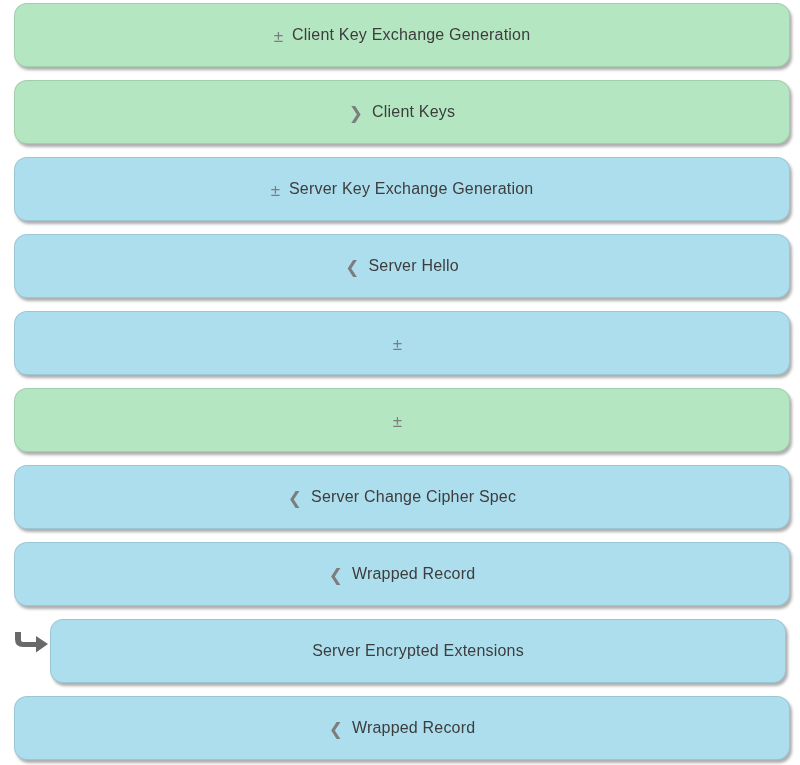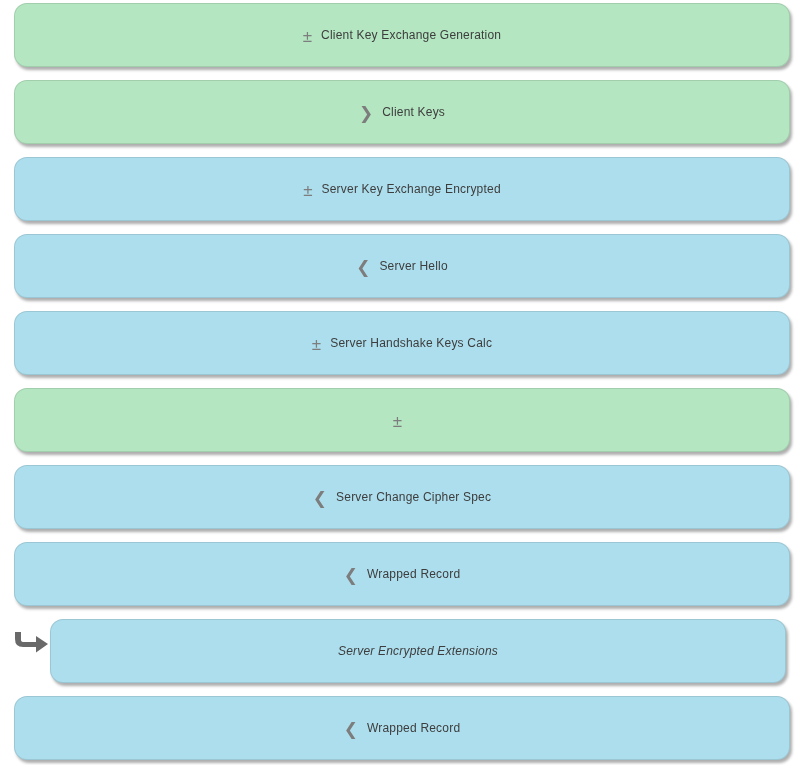--- a/index.html
+++ b/index.html
@@ -16,21 +16,21 @@
     background: #ffffff;
     overflow: hidden;
     font-family: "Liberation Sans", sans-serif;
   }
   .stack { padding-top: 3px; }
   .record {
     position: relative;
     height: 64px;
     margin: 0 10px 13px 14px;
   }
-  .record.indent { margin-left: 50px; margin-right: 14px; font-style: italic; }
+  .record.indent { margin-left: 50px; margin-right: 14px; }
   .bar {
     height: 100%;
     border-radius: 13px;
     border: 1px solid rgba(0,0,0,0.10);
     display: flex;
     align-items: center;
     justify-content: center;
     box-shadow: 2px 3px 3px rgba(0,0,0,0.32);
     cursor: pointer;
   }
@@ -39,21 +39,21 @@
   .glyph {
     color: var(--glyph);
     font-size: 17px;
     margin-right: 9px;
     line-height: 1;
     position: relative;
     top: 1px;
   }
   .label {
     color: var(--text);
-    font-size: 12px;
+    font-size: 16px;
     letter-spacing: 0.2px;
     white-space: nowrap;
   }
   .pointer {
     position: absolute;
     left: -37px;
     top: 12px;
     width: 36px;
     height: 23px;
   }
@@ -77,37 +77,36 @@
     <div class="bar client">
       <span class="glyph">❯</span>
       <span class="label">Client Keys</span>
     </div>
   </div>
 
   <div class="record">
 
     <div class="bar server">
       <span class="glyph">±</span>
-      <span class="label">Server Key Exchange Encrypted</span>
+      <span class="label">Server Key Exchange Generation</span>
     </div>
   </div>
 
   <div class="record">
 
     <div class="bar server">
       <span class="glyph">❮</span>
       <span class="label">Server Hello</span>
     </div>
   </div>
 
   <div class="record">
 
     <div class="bar server">
       <span class="glyph">±</span>
-      <span class="label">Server Handshake Keys Calc</span>
     </div>
   </div>
 
   <div class="record">
 
     <div class="bar client">
       <span class="glyph">±</span>
     </div>
   </div>
 

